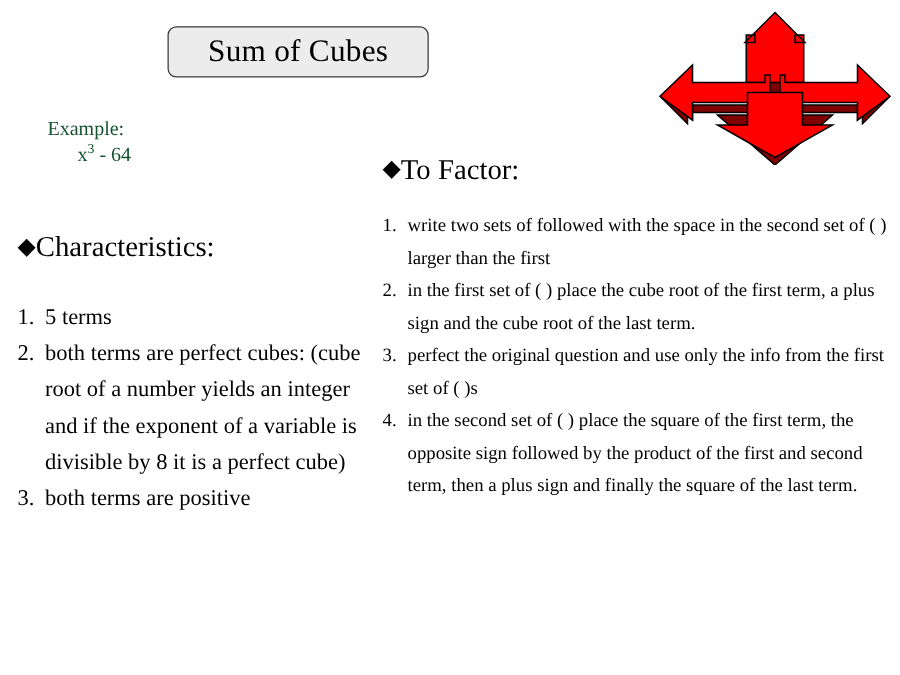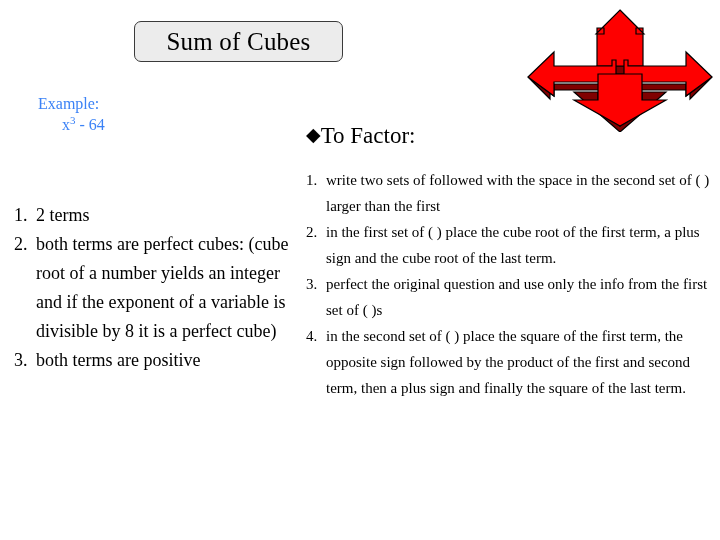--- a/index.html
+++ b/index.html
@@ -50,21 +50,21 @@
     white-space: nowrap;
     letter-spacing: 0.2px;
     text-align: center;
   }
 
   
   #example-block {
     position: absolute;
     left: 38px;
     top: 93px;
-    color: #3b82f6;
+    color: #14532d;
     font-size: 16px;
     line-height: 21px;
   }
   #example-label { display: block; }
   #example-expr {
     display: block;
     margin-left: 24px;
   }
   #example-expr sup {
     font-size: 11px;
@@ -153,24 +153,25 @@
   <div id="title-box">
     <div id="title-text">Sum of Cubes</div>
   </div>
 
   <div id="example-block">
     <span id="example-label">Example:</span>
     <span id="example-expr"><span>x</span><sup>3</sup><span> - 64</span></span>
   </div>
 
   <div id="left-col">
+    <span class="heading"><span class="bullet">◆</span><span>Characteristics:</span></span>
     <ul class="num-list" id="left-list">
       <li class="num-item">
         <span class="marker">1.</span>
-        <span class="body">2 terms</span>
+        <span class="body">5 terms</span>
       </li>
       <li class="num-item">
         <span class="marker">2.</span>
         <span class="body">both terms are perfect cubes: (cube root of a number yields an integer and if the exponent of a variable is divisible by 8 it is a perfect cube)</span>
       </li>
       <li class="num-item">
         <span class="marker">3.</span>
         <span class="body">both terms are positive</span>
       </li>
     </ul>

